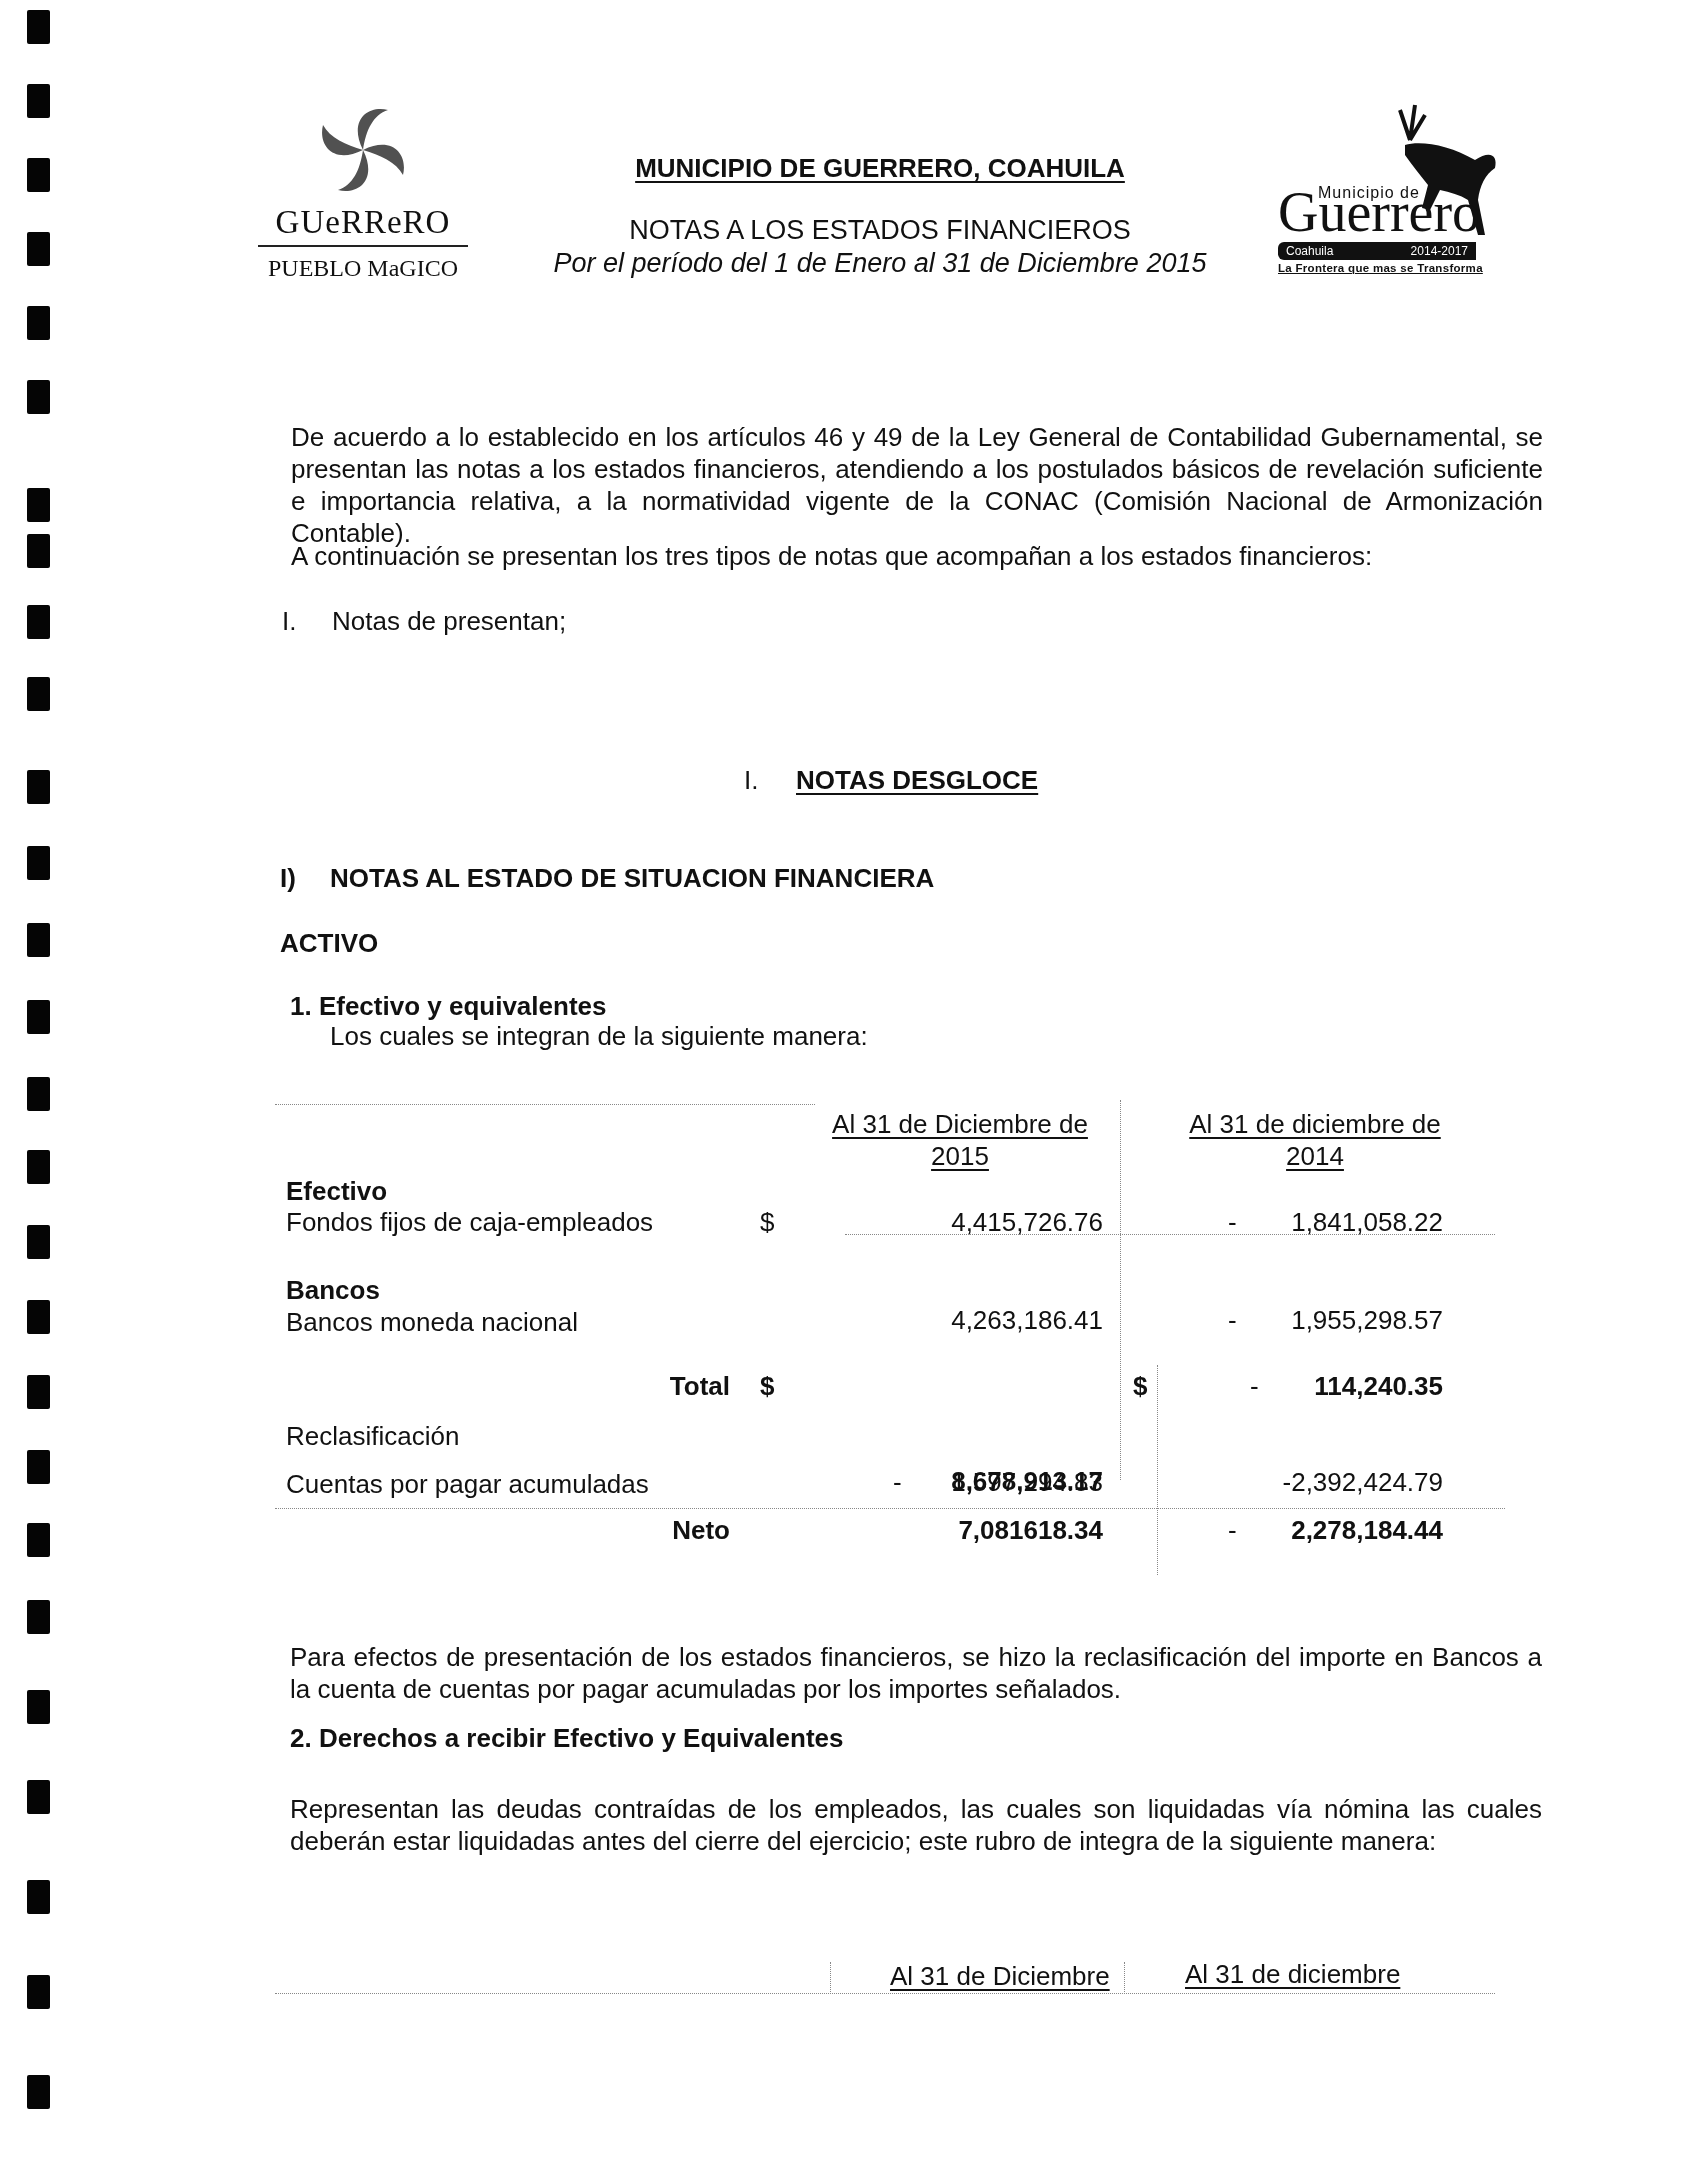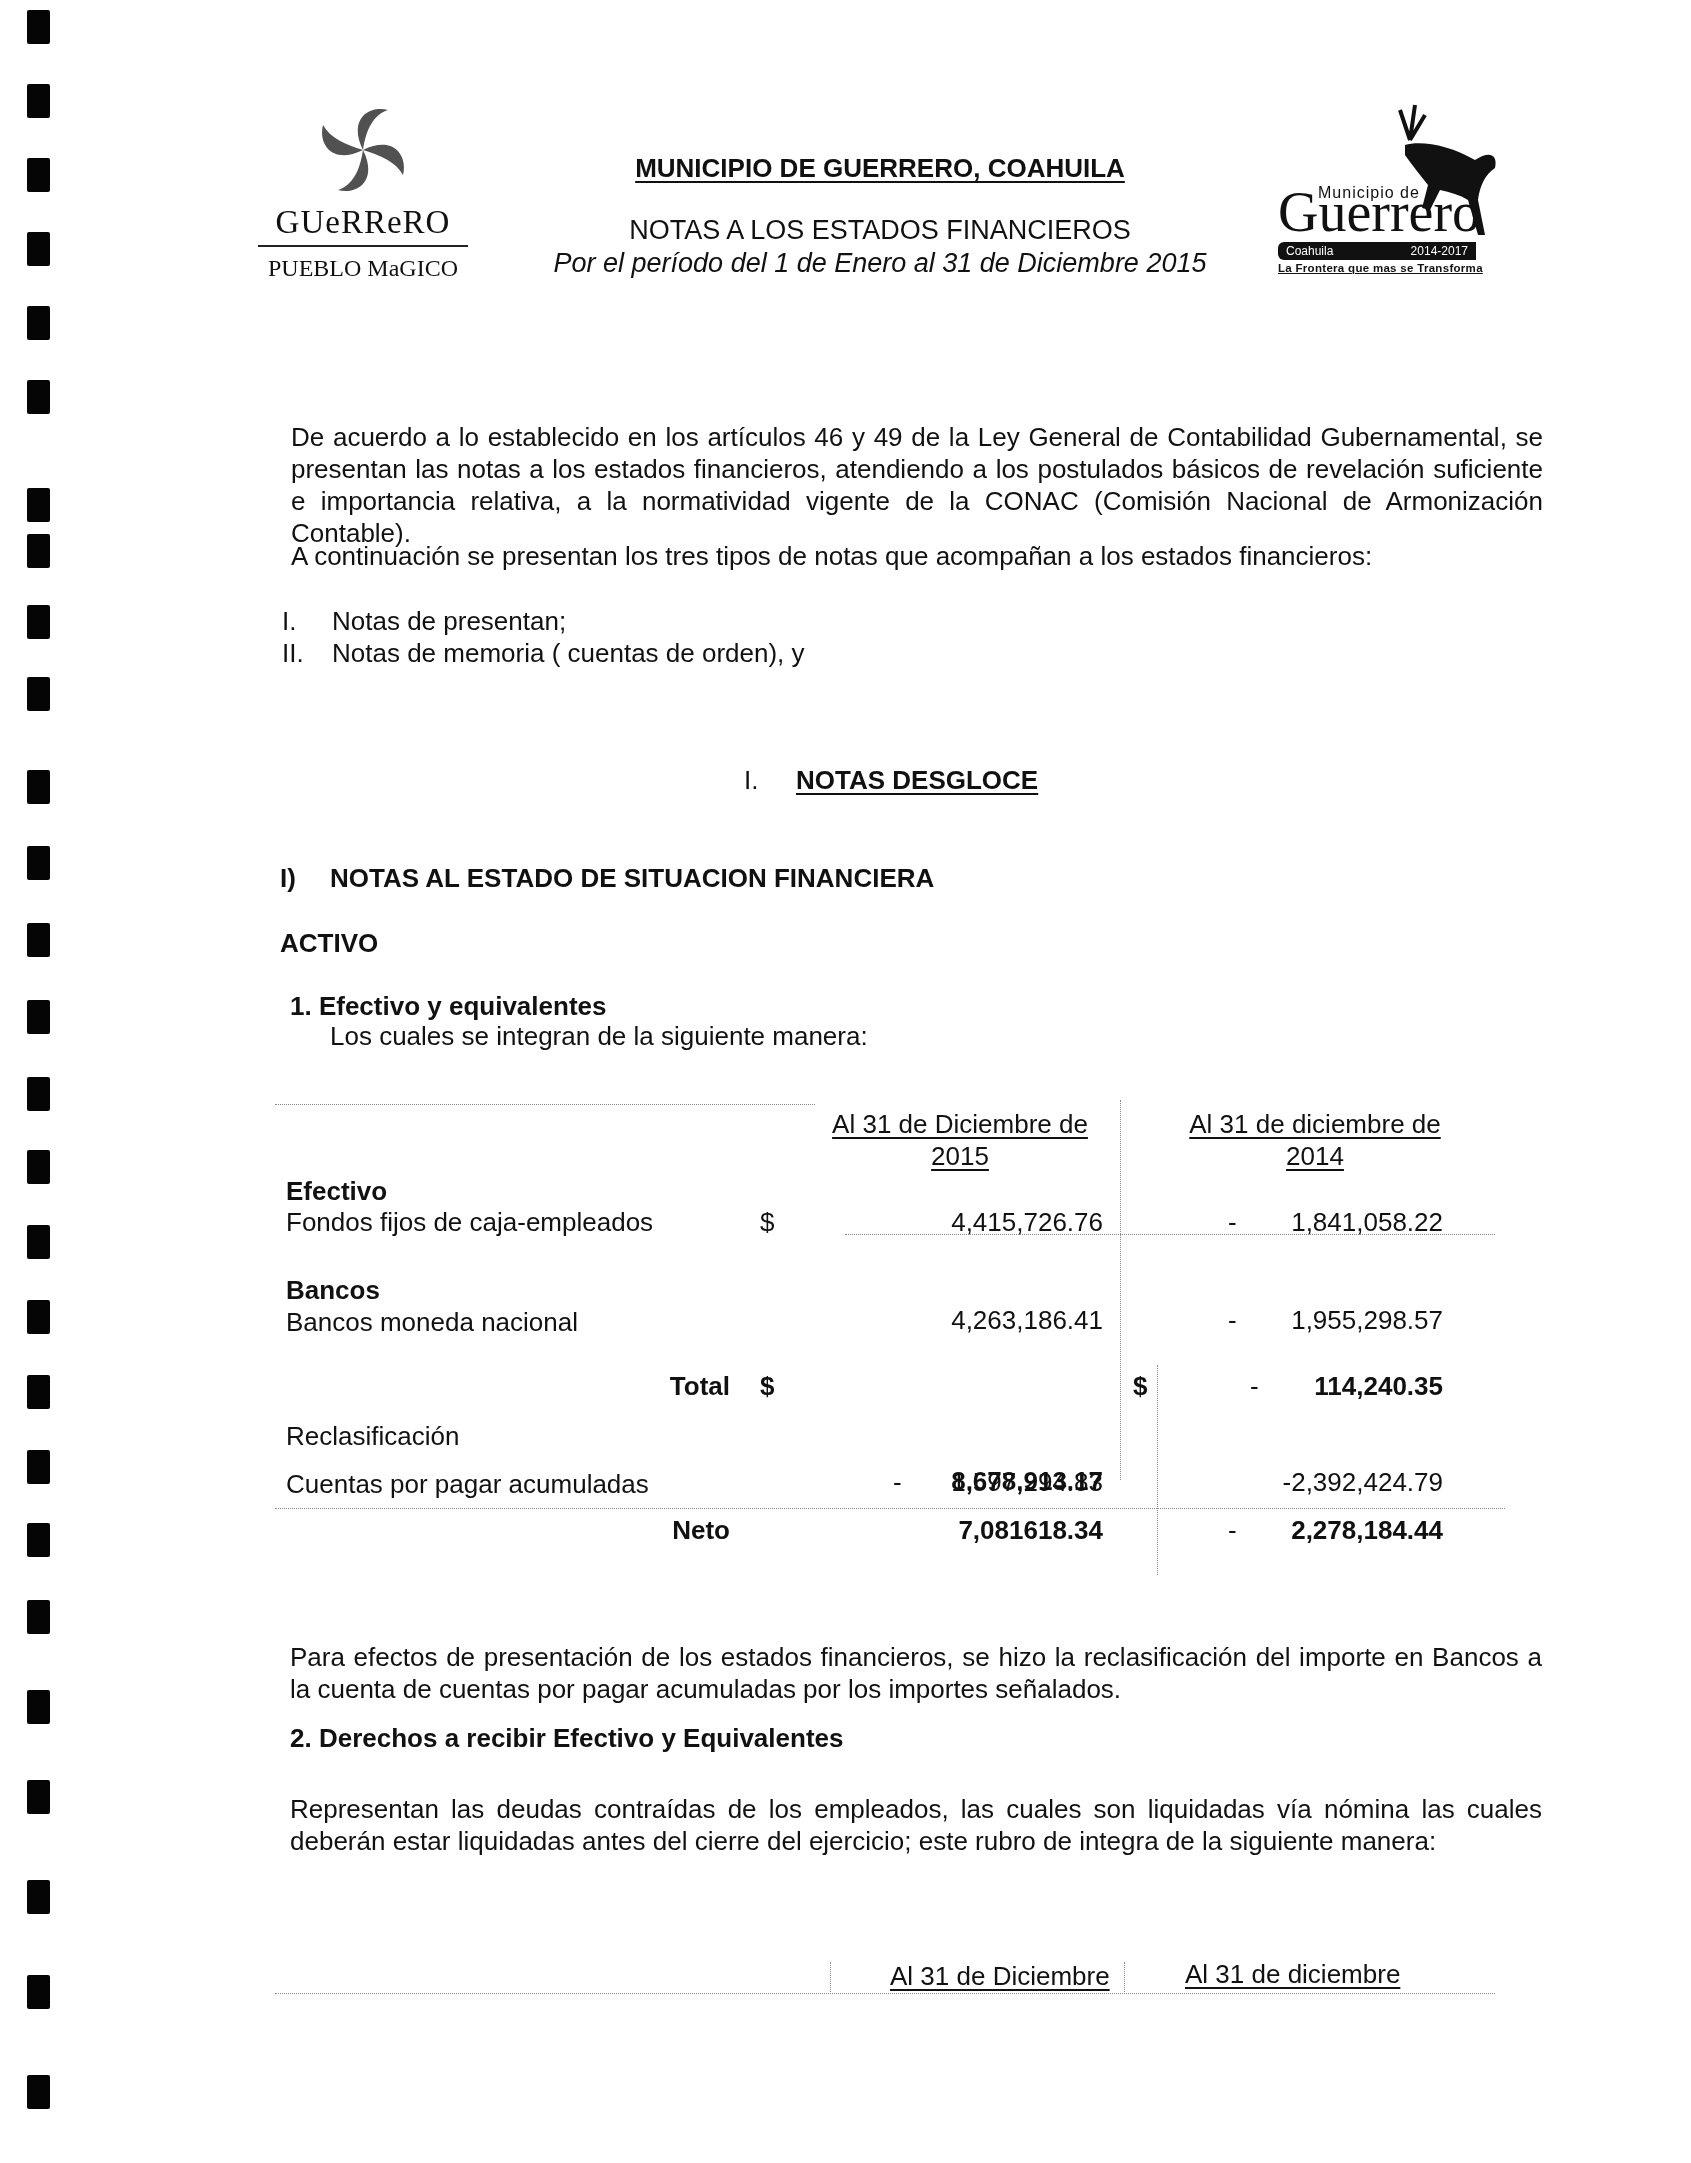--- a/index.html
+++ b/index.html
@@ -101,24 +101,20 @@
 
 <div class="abs t26 just" style="left:291px; top:380px; width:1252px;">De acuerdo a lo establecido en los artículos 46 y 49 de la Ley General de Contabilidad Gubernamental, se presentan las notas a los estados financieros, atendiendo a los postulados básicos de revelación suficiente e importancia relativa, a la normatividad vigente de la CONAC (Comisión Nacional de Armonización Contable).</div>
 
 <div class="abs t26" style="left:291px; top:540px; width:1252px;">A continuación se presentan los tres tipos de notas que acompañan a los estados financieros:</div>
 
 <div class="abs t26" style="left:282px; top:605px;">
   <div style="display:flex;">
     <span style="width:50px;">I.</span>
     <span>Notas de presentan;</span>
   </div>
-  <div style="display:flex;">
-    <span style="width:50px;">II.</span>
-    <span>Notas de memoria ( cuentas de orden), y</span>
-  </div>
 </div>
 
 <div class="abs t26 bold" style="left:744px; top:764px;">
   <span style="font-weight:normal; display:inline-block; width:52px;">I.</span><span class="ul">NOTAS DESGLOCE</span>
 </div>
 
 <div class="abs t26 bold" style="left:280px; top:862px;">
   <span style="display:inline-block; width:50px;">I)</span><span>NOTAS AL ESTADO DE SITUACION FINANCIERA</span>
 </div>
 

